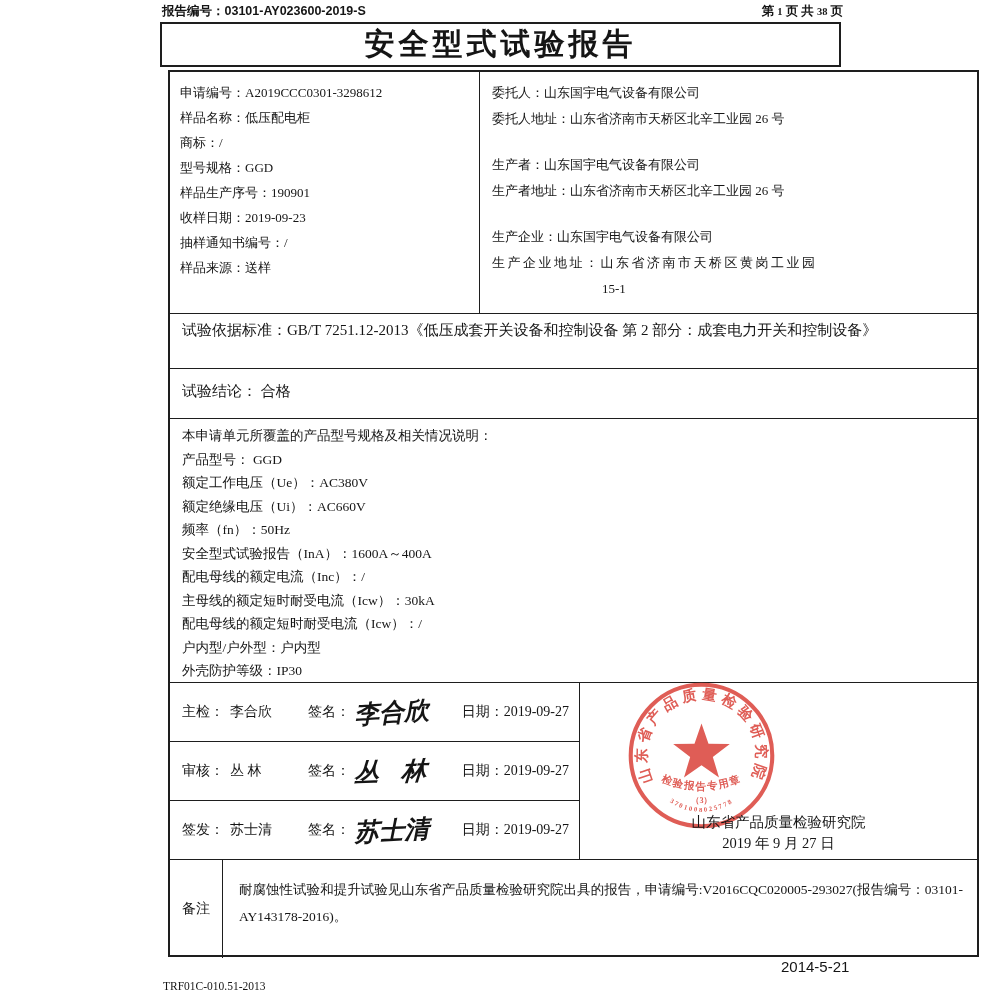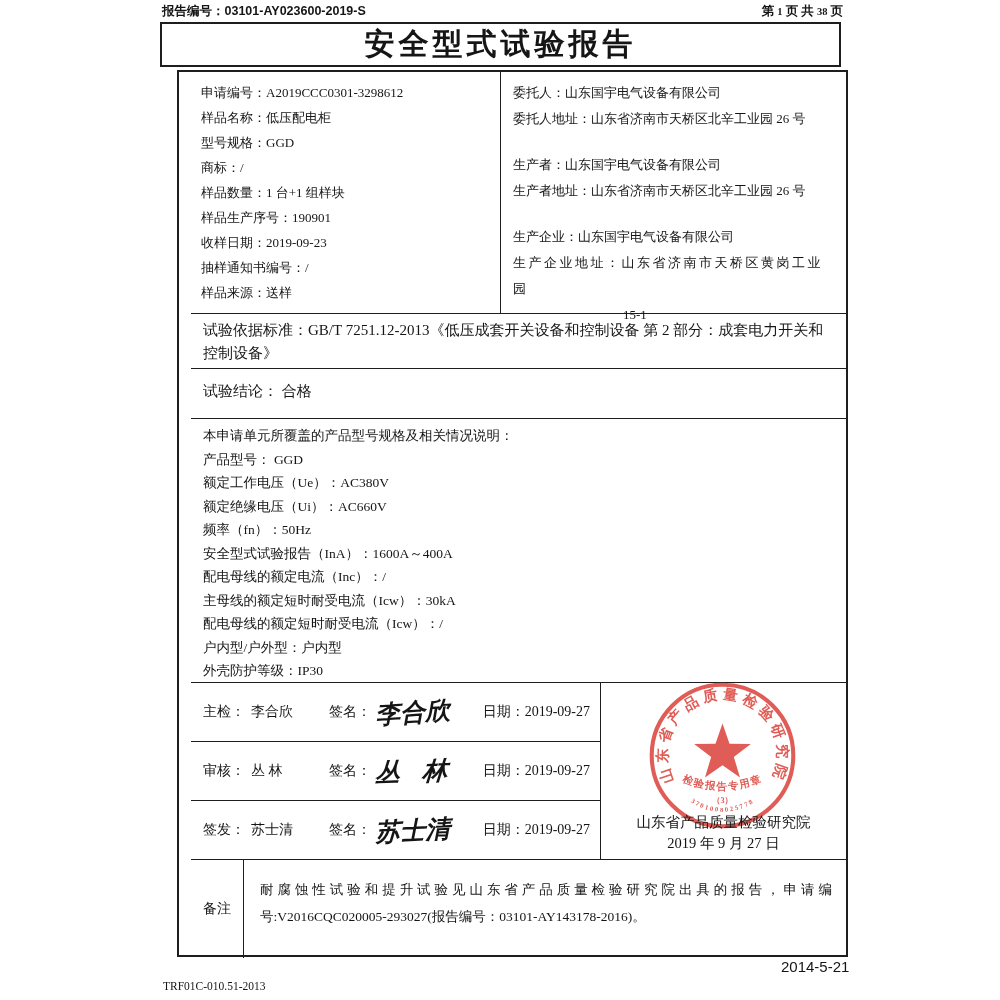--- a/index.html
+++ b/index.html
@@ -8,21 +8,21 @@
   
   .hdr{left:162px;top:3px;width:681px;display:flex;justify-content:space-between;
        font-size:12.5px;font-weight:bold;}
   .hdr .num{font-family:"Liberation Sans",sans-serif;}
   .pagenum{font-size:10.5px;font-weight:bold;}
   
   .title-box{left:160px;top:22px;width:681px;height:45px;border:2px solid #1e1e1e;
        display:flex;align-items:center;justify-content:center;}
   .title-box h1{margin:0;font-size:30px;font-weight:600;letter-spacing:4px;}
   
-  .tbl{left:177px;top:70px;width:671px;height:887px;border:2px solid #1e1e1e;padding-left:12px;}
+  .tbl{left:168px;top:70px;width:811px;height:887px;border:2px solid #1e1e1e;}
   .sec{box-sizing:border-box;border-bottom:1.5px solid #1e1e1e;}
   .sec1{height:242px;display:flex;}
   .sec1-left{width:291px;border-right:1.5px solid #1e1e1e;padding:8px 8px 0 10px;
        font-size:13px;line-height:25px;}
   .sec1-right{flex:1;padding:8px 8px 0 12px;font-size:13px;line-height:26px;}
   .grp{margin-bottom:20px;}
   .cont-line{padding-left:110px;}
   .spread{letter-spacing:2.5px;}
   .sec2{height:55px;padding:5px 12px 0 12px;font-size:15px;line-height:23px;}
   .sec3{height:50px;padding:13px 12px 0 12px;font-size:15px;}
@@ -69,23 +69,22 @@
 <div class="abs title-box">
   <h1>安全型式试验报告</h1>
 </div>
 
 <div class="abs tbl">
 
   <div class="sec sec1">
     <div class="sec1-left">
       <div><span>申请编号：</span><span>A2019CCC0301-3298612</span></div>
       <div><span>样品名称：</span><span>低压配电柜</span></div>
+      <div><span>商标：</span><span>/</span></div>
       <div><span>型号规格：</span><span>GGD</span></div>
-      <div><span>商标：</span><span>/</span></div>
-      <div><span>样品数量：</span><span>1 台+1 组样块</span></div>
       <div><span>样品生产序号：</span><span>190901</span></div>
       <div><span>收样日期：</span><span>2019-09-23</span></div>
       <div><span>抽样通知书编号：</span><span>/</span></div>
       <div><span>样品来源：</span><span>送样</span></div>
     </div>
     <div class="sec1-right">
       <div class="grp">
         <div><span>委托人：</span><span>山东国宇电气设备有限公司</span></div>
         <div><span>委托人地址：</span><span>山东省济南市天桥区北辛工业园 26 号</span></div>
       </div>

